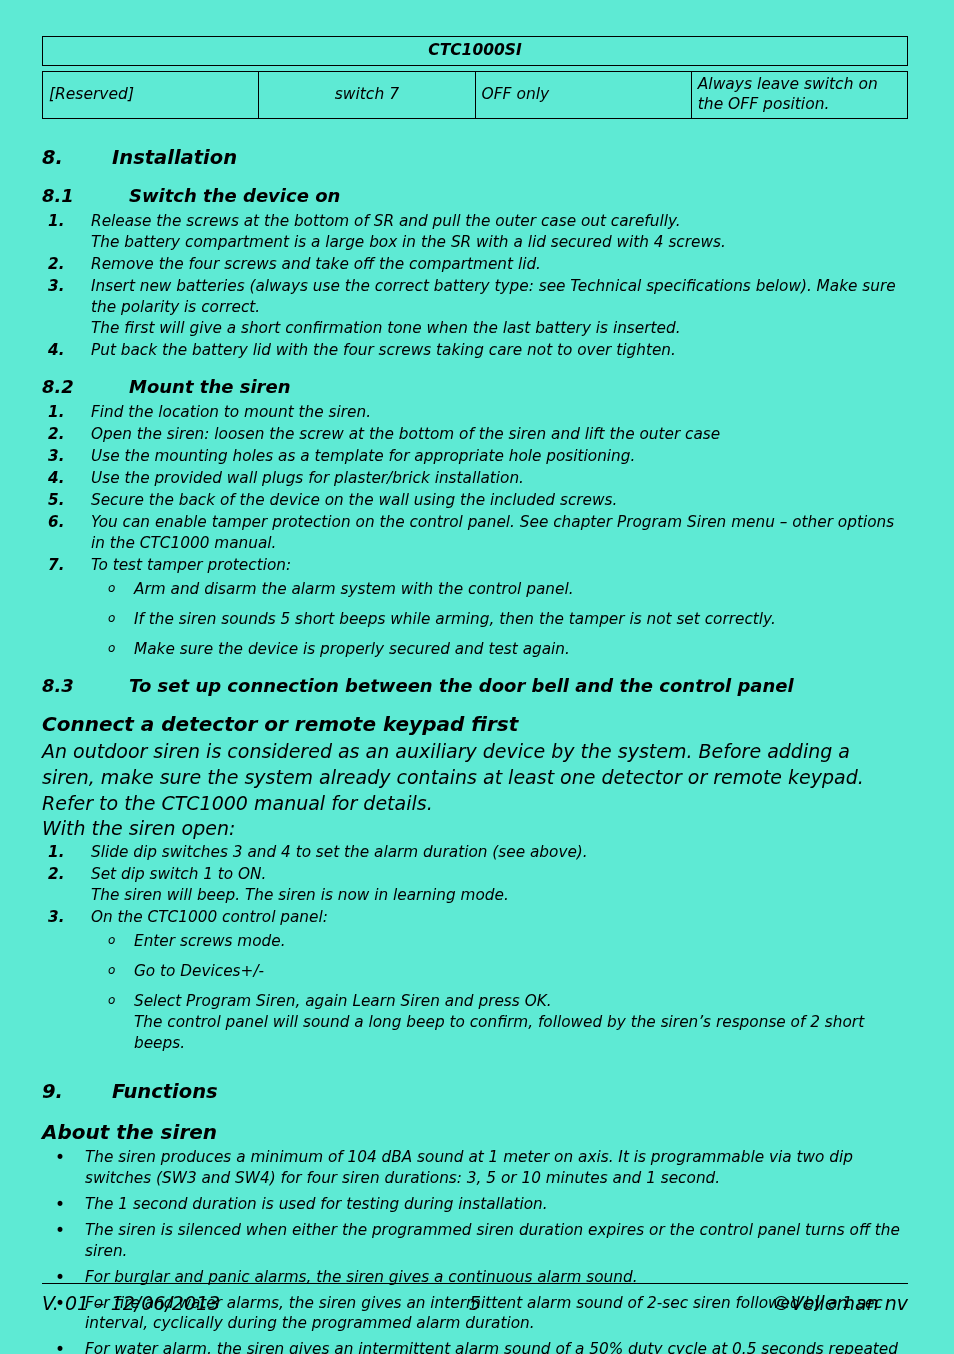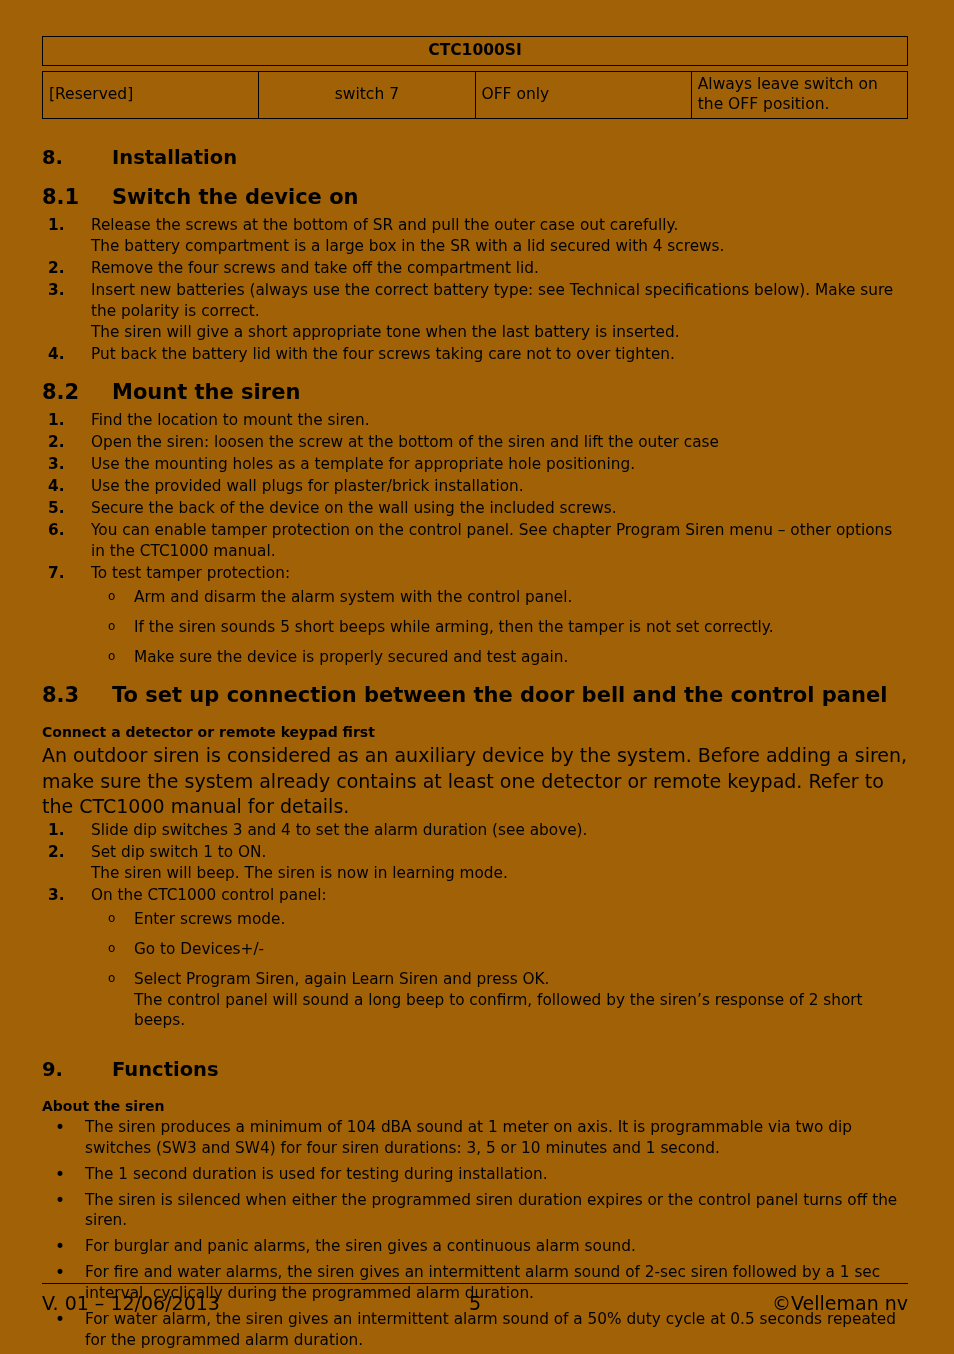--- a/index.html
+++ b/index.html
@@ -10,22 +10,23 @@
   }
   body {
     font-family: "DejaVu Sans", "Liberation Sans", sans-serif;
     color: #000000;
   }
   .page {
     position: relative;
     width: 954px;
     height: 1354px;
     box-sizing: border-box;
-    background: #a16207;
+    background: #5eead4;
     overflow: hidden;
+    font-style: italic;
   }
   .content {
     position: absolute;
     left: 42px;
     top: 0;
     width: 866px;
   }
 
   
   .hdr-table {
@@ -62,29 +63,30 @@
     display: flex;
     font-size: 19.5px;
     font-weight: bold;
     margin: 26px 0 6px 0;
     line-height: 1.3;
   }
   .h1 .num { width: 70px; flex: 0 0 70px; }
 
   .h2 {
     display: flex;
-    font-size: 21px;
+    font-size: 18px;
     font-weight: bold;
     margin: 14px 0 4px 0;
     line-height: 1.3;
+    gap: 17px;
   }
   .h2 .num { width: 70px; flex: 0 0 70px; }
 
   .h3 {
-    font-size: 14px;
+    font-size: 20px;
     font-weight: bold;
     margin: 14px 0 1px 0;
     line-height: 1.35;
   }
 
   
   p.body {
     font-size: 19px;
     line-height: 1.35;
     margin: 0 0 0 0;
@@ -203,21 +205,21 @@
         <span class="sub-line">Release the screws at the bottom of SR and pull the outer case out carefully.</span>
         <span class="sub-line">The battery compartment is a large box in the SR with a lid secured with 4 screws.</span>
       </li>
       <li>
         <span class="marker">2.</span>
         <span class="sub-line">Remove the four screws and take off the compartment lid.</span>
       </li>
       <li>
         <span class="marker">3.</span>
         <span class="sub-line">Insert new batteries (always use the correct battery type: see Technical specifications below). Make sure the polarity is correct.</span>
-        <span class="sub-line">The siren will give a short appropriate tone when the last battery is inserted.</span>
+        <span class="sub-line">The first will give a short confirmation tone when the last battery is inserted.</span>
       </li>
       <li>
         <span class="marker">4.</span>
         <span class="sub-line">Put back the battery lid with the four screws taking care not to over tighten.</span>
       </li>
     </ol>
 
     <div class="h2">
       <span class="num">8.2</span>
       <span>Mount the siren</span>
@@ -266,20 +268,21 @@
         </ul>
       </li>
     </ol>
 
     <div class="h2">
       <span class="num">8.3</span>
       <span>To set up connection between the door bell and the control panel</span>
     </div>
     <div class="h3">Connect a detector or remote keypad first</div>
     <p class="body">An outdoor siren is considered as an auxiliary device by the system. Before adding a siren, make sure the system already contains at least one detector or remote keypad. Refer to the CTC1000 manual for details.</p>
+    <p class="body">With the siren open:</p>
 
     <ol class="numlist">
       <li>
         <span class="marker">1.</span>
         <span class="sub-line">Slide dip switches 3 and 4 to set the alarm duration (see above).</span>
       </li>
       <li>
         <span class="marker">2.</span>
         <span class="sub-line">Set dip switch 1 to ON.</span>
         <span class="sub-line">The siren will beep. The siren is now in learning mode.</span>

